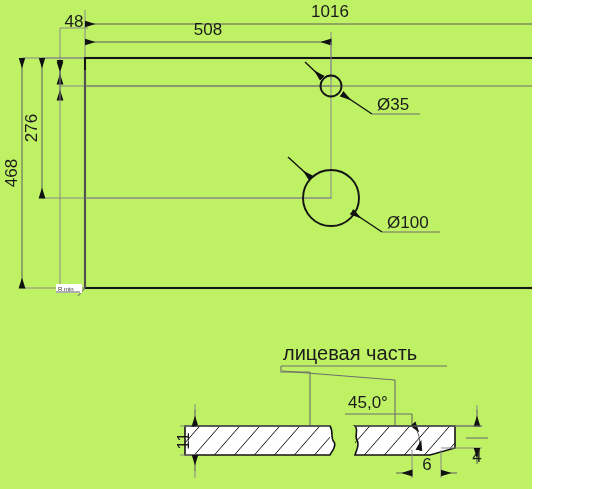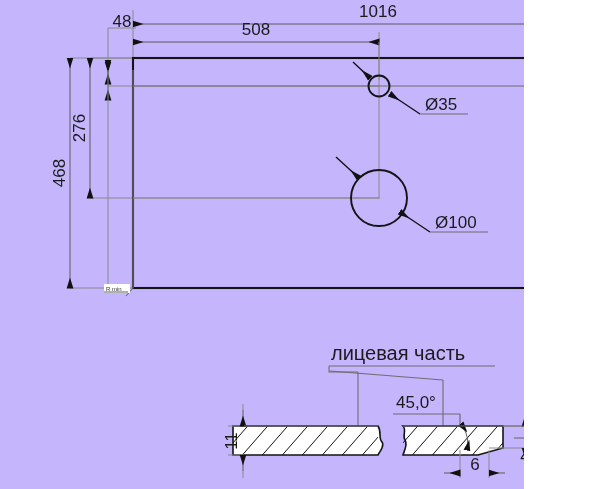--- a/index.html
+++ b/index.html
@@ -6,25 +6,24 @@
   html, body {
     margin: 0;
     padding: 0;
     background: #ffffff;
   }
   body {
     font-family: "Liberation Sans", sans-serif;
   }
   #drawing-root {
     position: relative;
-    width: 476px;
+    width: 532px;
     height: 489px;
-    background: #c4b5fd;
+    background: #bef264;
     overflow: hidden;
-    padding-left: 48px;
   }
   #drawing-svg {
     display: block;
     width: 600px;
     height: 489px;
   }
   .dim-text {
     font-family: "Liberation Sans", sans-serif;
     font-size: 17px;
     fill: #1b1b1b;

